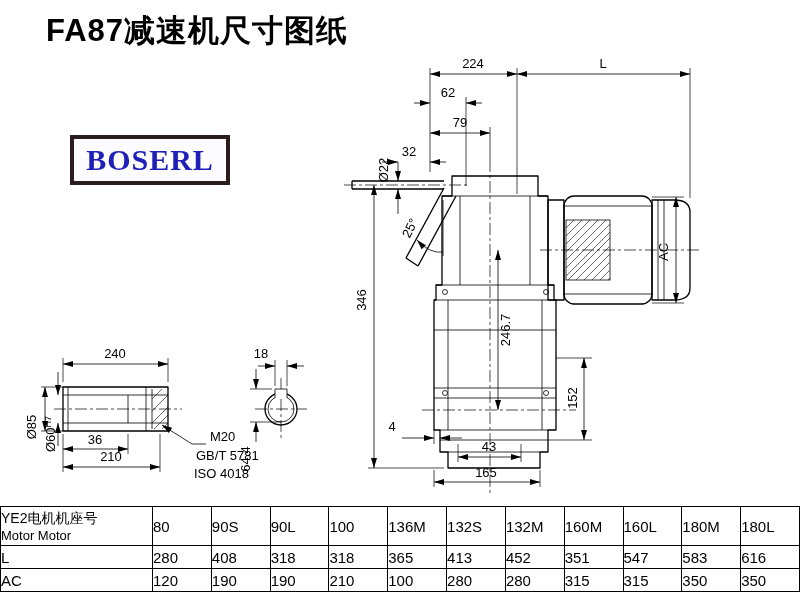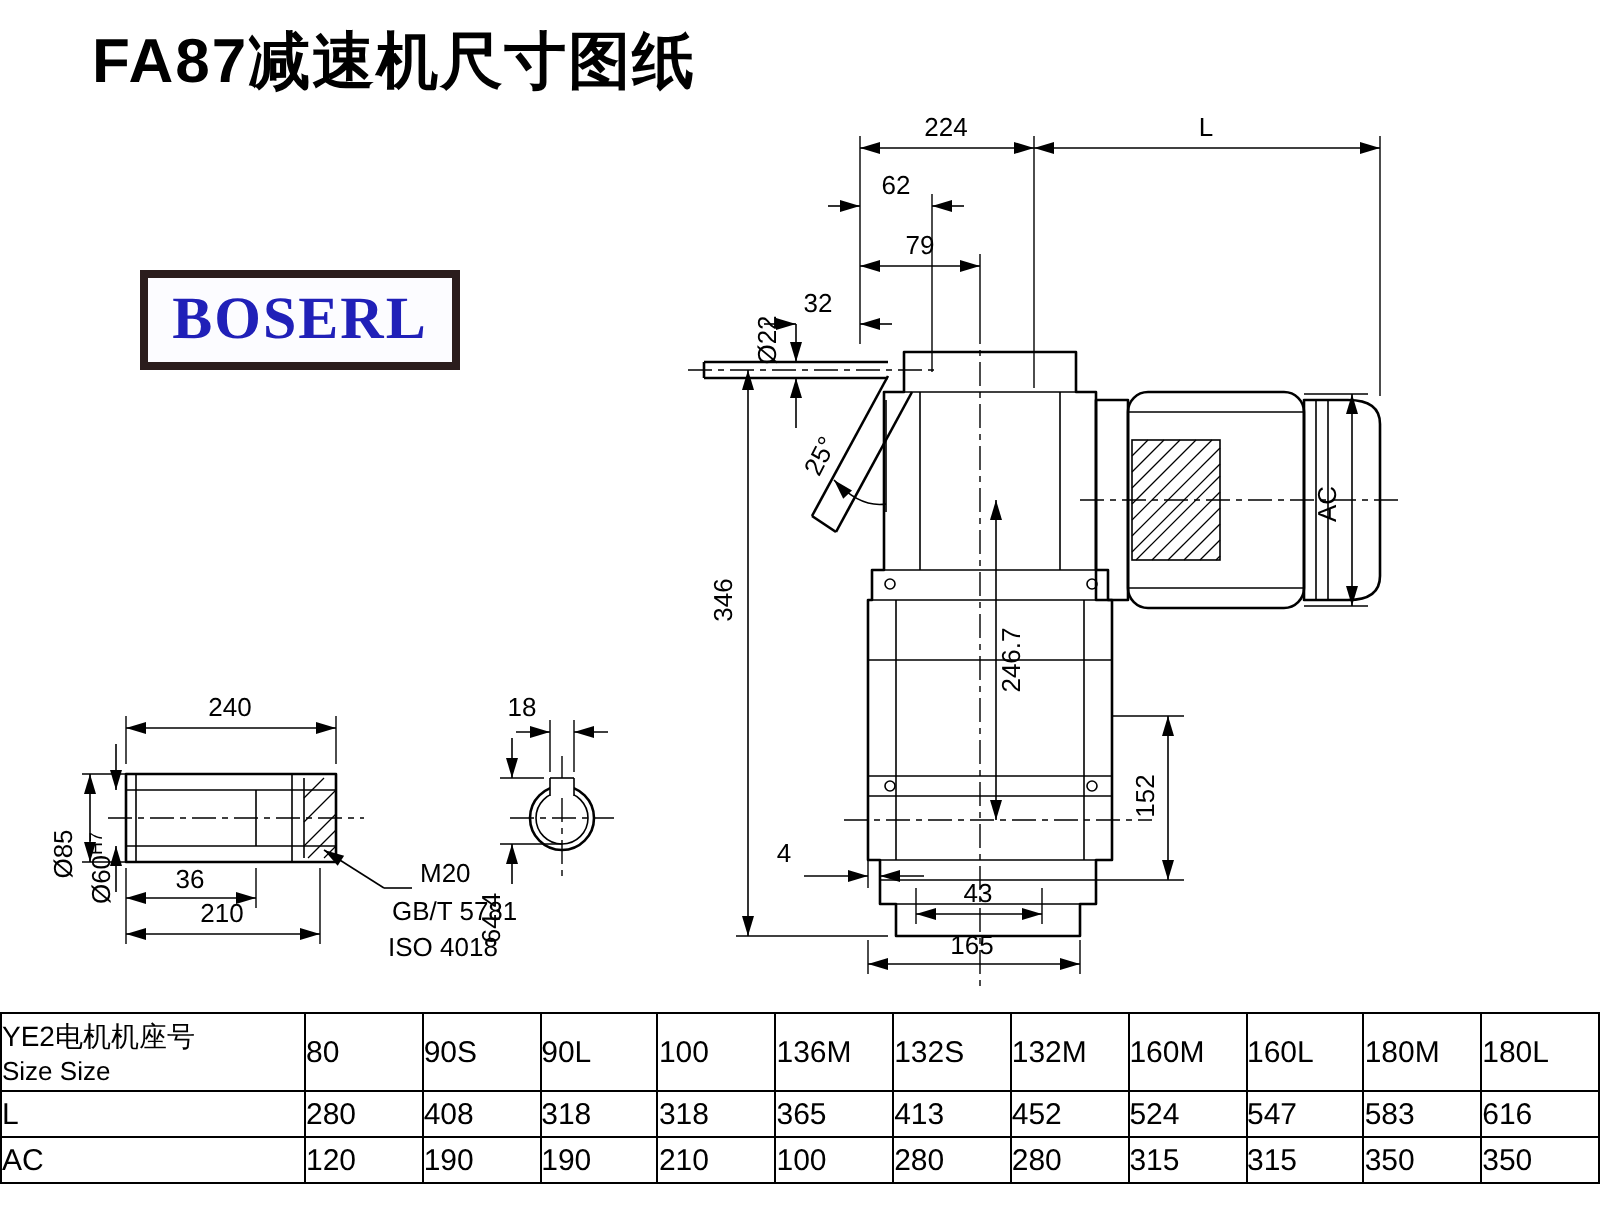--- a/index.html
+++ b/index.html
@@ -297,21 +297,21 @@
       <col>
       <col>
       <col>
       <col>
       <col>
   </colgroup>
   <tbody>
     <tr class="hdr">
       <td>
         <div class="hdr-cn">YE2电机机座号</div>
-        <div class="hdr-en">Size Size</div>
+        <div class="hdr-en">Motor Motor</div>
       </td>
 
     <td>80</td>
         <td>90S</td>
         <td>90L</td>
         <td>100</td>
         <td>136M</td>
         <td>132S</td>
         <td>132M</td>
         <td>160M</td>
@@ -322,21 +322,21 @@
 
   <tr>
         <td>L</td>
         <td>280</td>
         <td>408</td>
         <td>318</td>
         <td>318</td>
         <td>365</td>
         <td>413</td>
         <td>452</td>
-        <td>524</td>
+        <td>351</td>
         <td>547</td>
         <td>583</td>
         <td>616</td>
       </tr>
       <tr>
         <td>AC</td>
         <td>120</td>
         <td>190</td>
         <td>190</td>
         <td>210</td>

